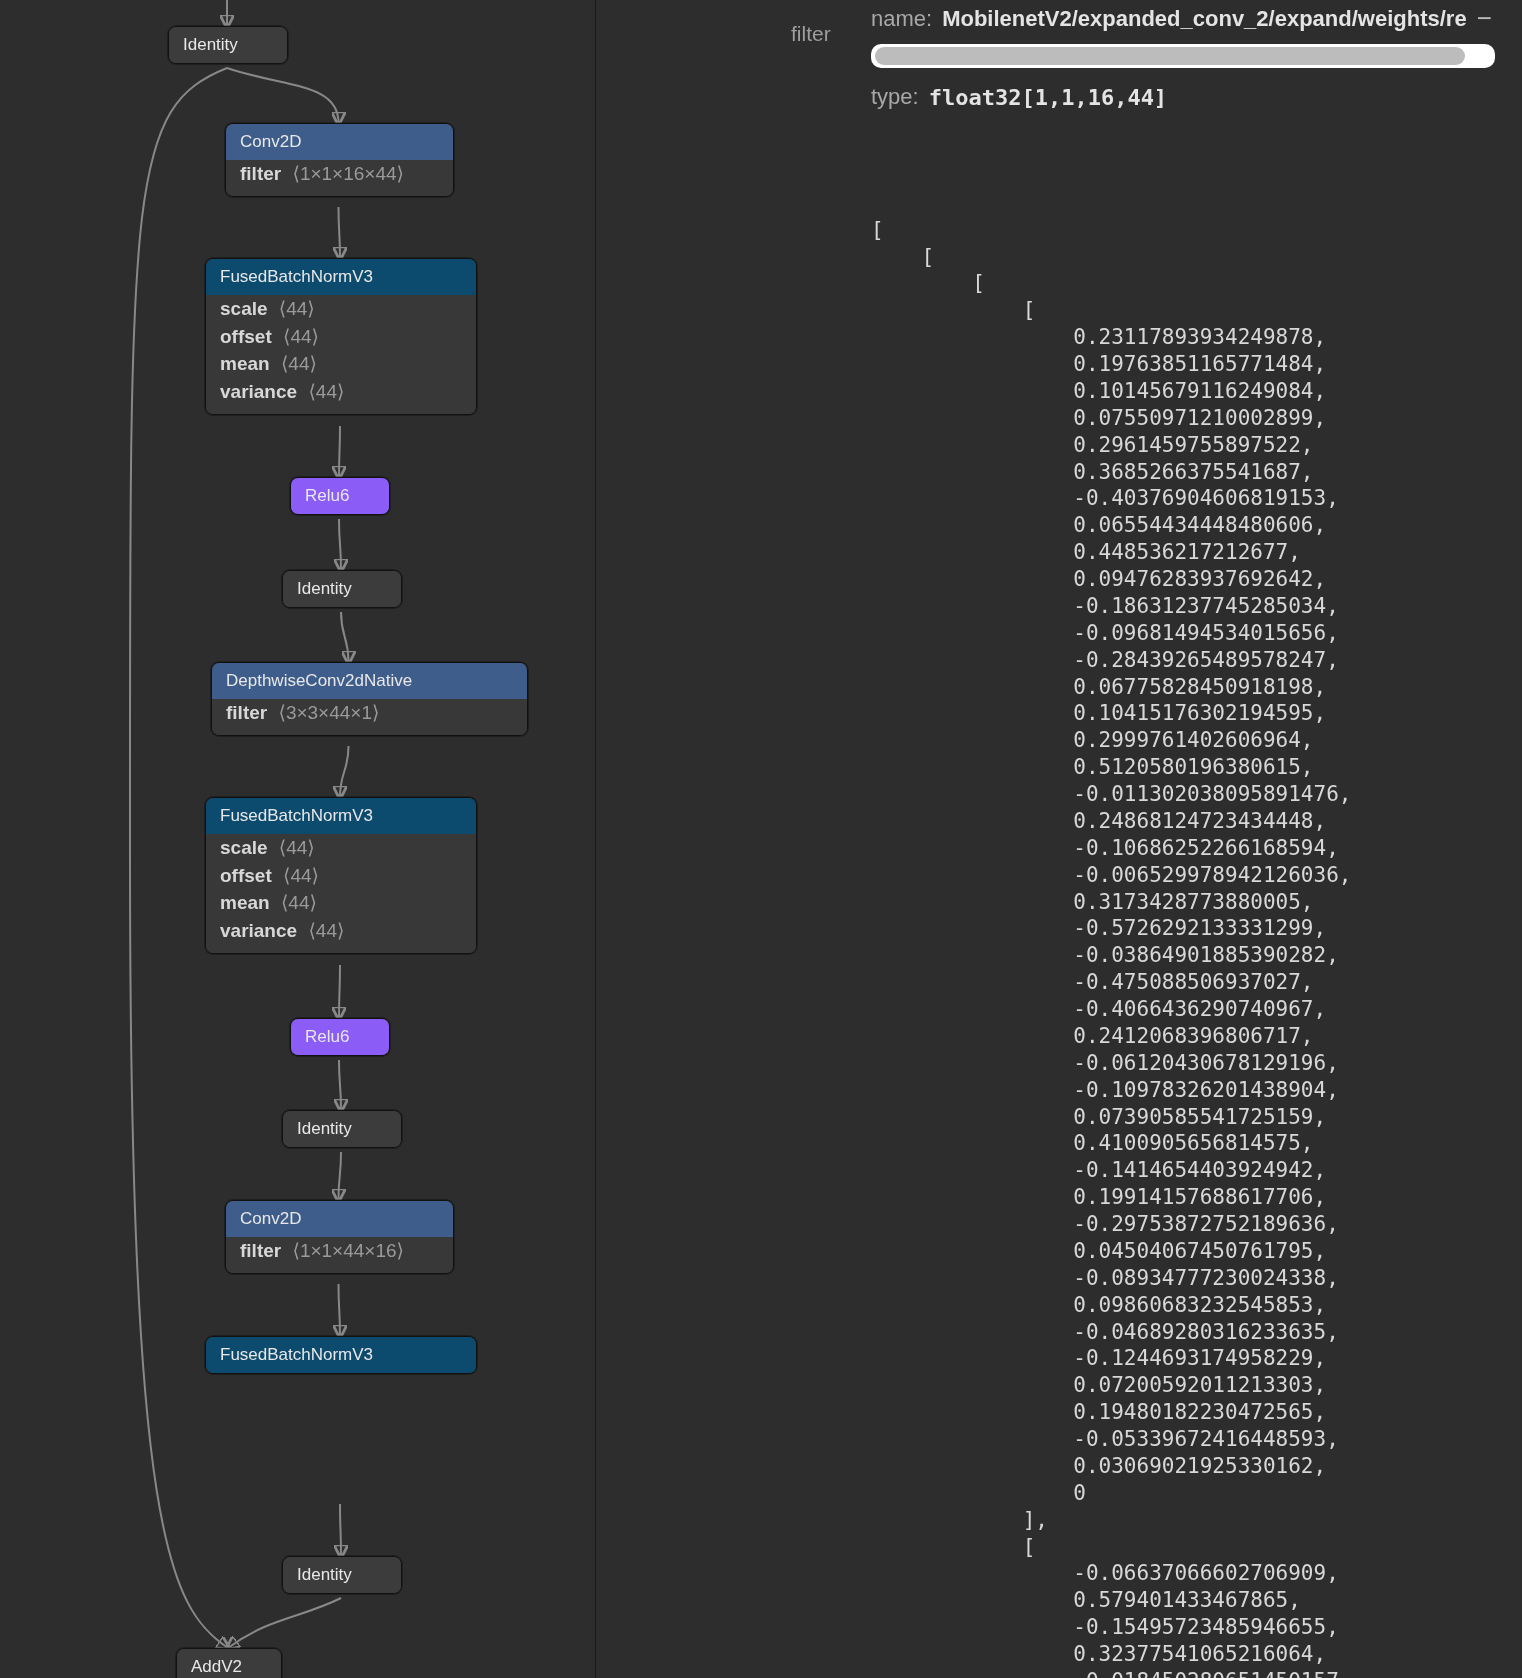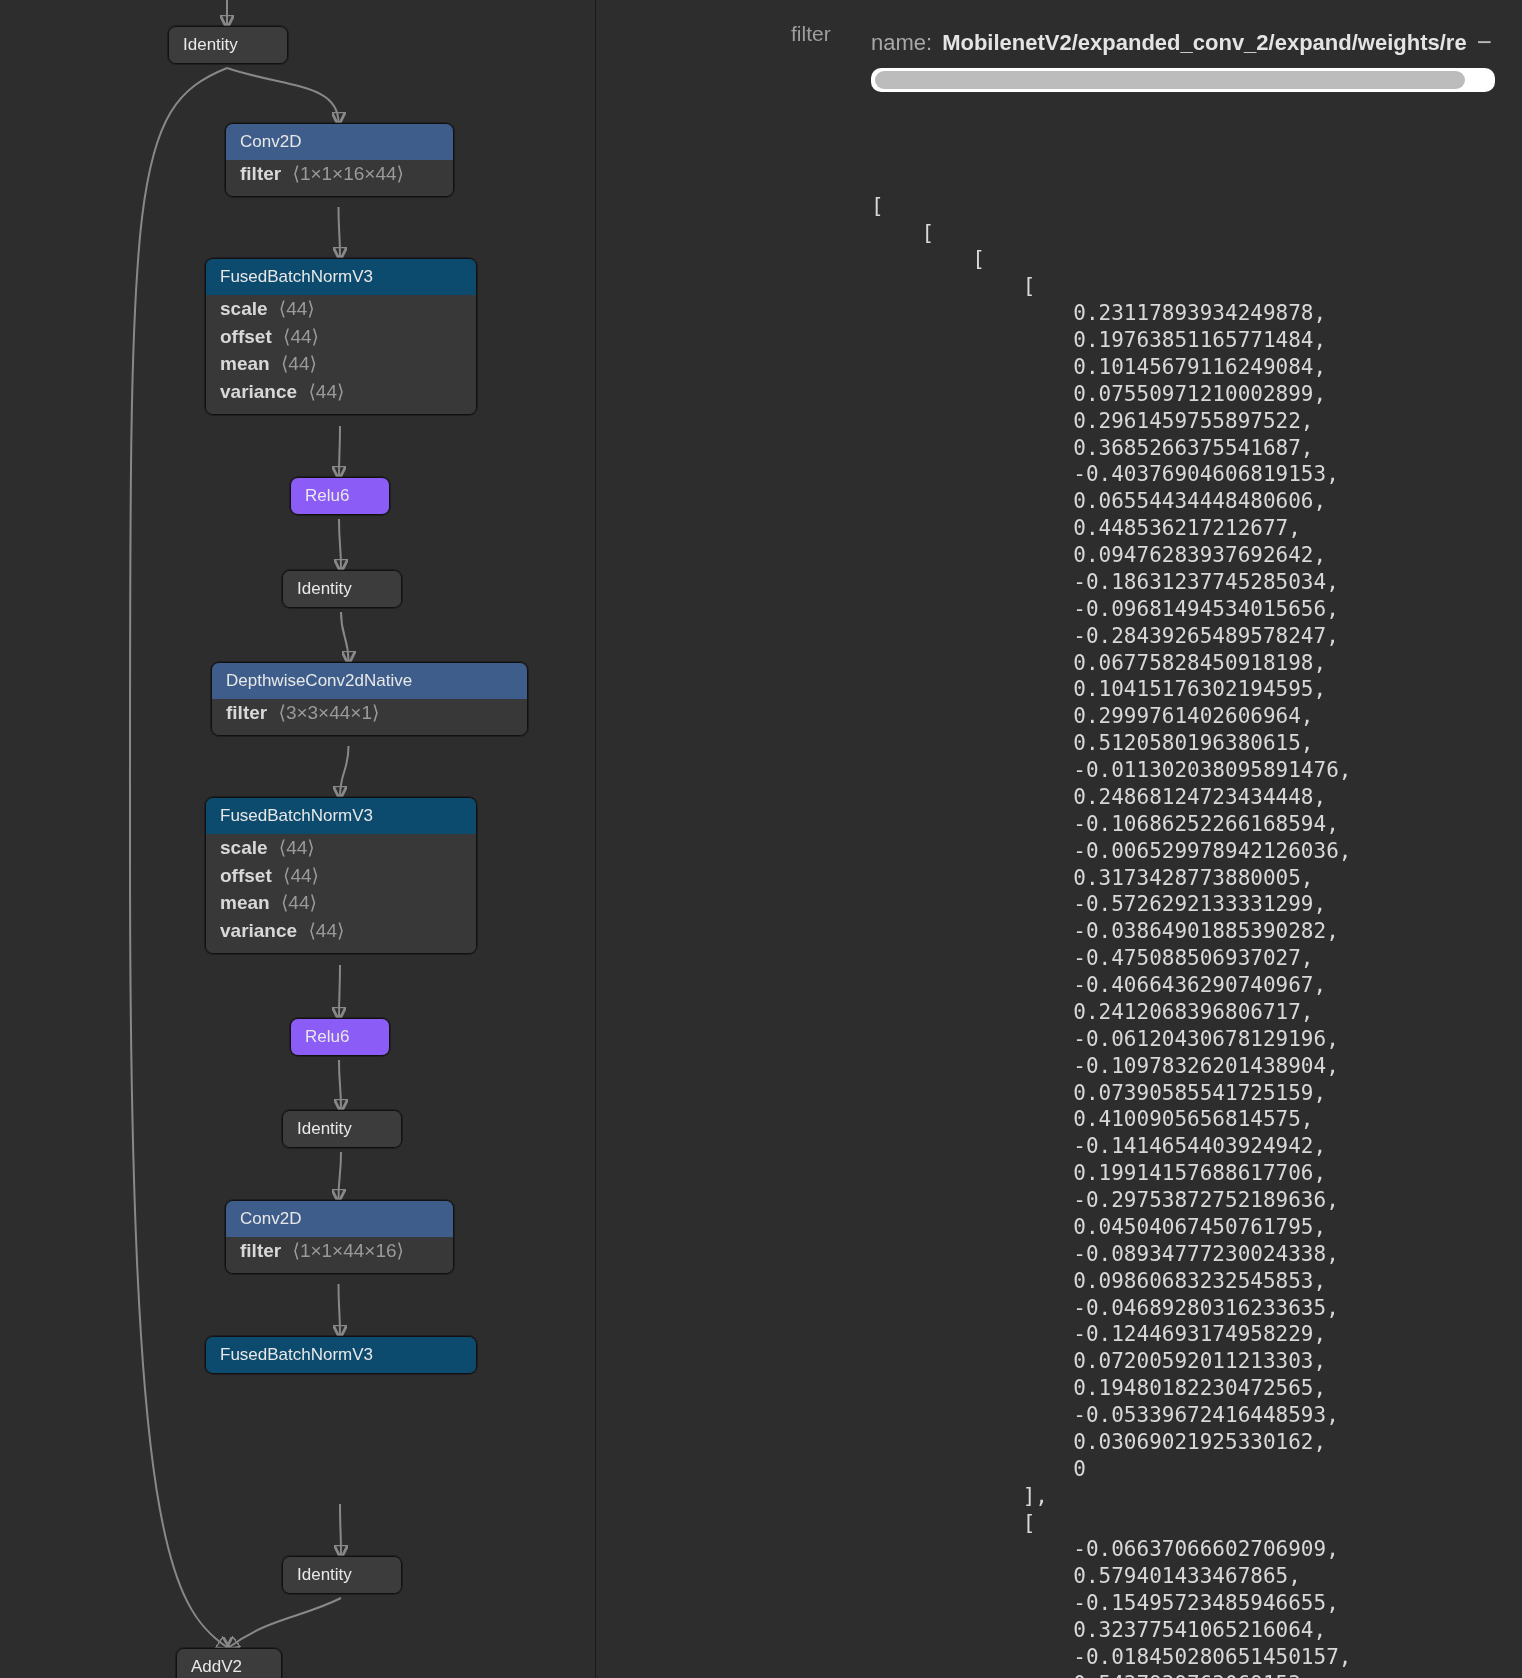--- a/index.html
+++ b/index.html
@@ -17,21 +17,21 @@
   .c-gray .title{background:#3c3c3c}
   .c-blue .title{background:#3e5d8a}
   .c-green .title{background:#0c4a6e}
   .c-red  .title{background:#8b5cf6}
   
   #inspector{flex:1;background:#2d2d2d;padding:0;position:relative}
   #filter-label{position:absolute;left:195px;top:22px;color:#9e9e9e;font-size:21px}
   #insp-body{margin-left:275px;margin-right:12px}
   .meta-row{display:flex;align-items:center;gap:10px;padding:6px 0;color:#a8a8a8;font-size:22px}
   .meta-row .mv{color:#e4e4e4;font-weight:600}
-  .name-row{padding-top:27px}
+  .name-row{padding-top:3px}
   .name-row .mv{white-space:nowrap;overflow:hidden;text-overflow:clip;max-width:590px;display:inline-block}
   .minus{color:#bbb;font-size:26px;margin-left:auto;padding-right:18px}
   .search-pill{margin:4px 0 10px 0}
   .search-pill .bar{height:18px;border-radius:9px;background:#bcbcbc;width:590px}
   .search-pill .wrap{background:#fff;border-radius:10px;padding:3px 10px 3px 4px;width:610px}
   .mono{font-family:ui-monospace,SFMono-Regular,Menlo,Consolas,monospace}
   #tensor{white-space:pre;font-size:21px;line-height:1.28;color:#d8d8d8;margin-top:20px;position:relative}
   #save-icon{position:absolute;right:8px;top:4px;width:20px;height:20px}
 </style>
 </head>
@@ -131,20 +131,24 @@
     <div id="insp-body">
       <div class="meta-row name-row">
         <span>name:</span>
         <span class="mv">MobilenetV2/expanded_conv_2/expand/weights/re</span>
         <span class="minus">−</span>
       </div>
       <div class="search-pill">
         <div class="wrap">
             <div class="bar"></div>
           </div>
+      </div>
+      <div class="meta-row">
+        <span>type:</span>
+        <span class="mv mono">float32[1,1,16,44]</span>
       </div>
       <div id="tensor" class="mono">
         <span id="save-icon">
           
         </span>
         <div id="tensor-lines">[
     [
         [
             [
                 0.23117893934249878,

